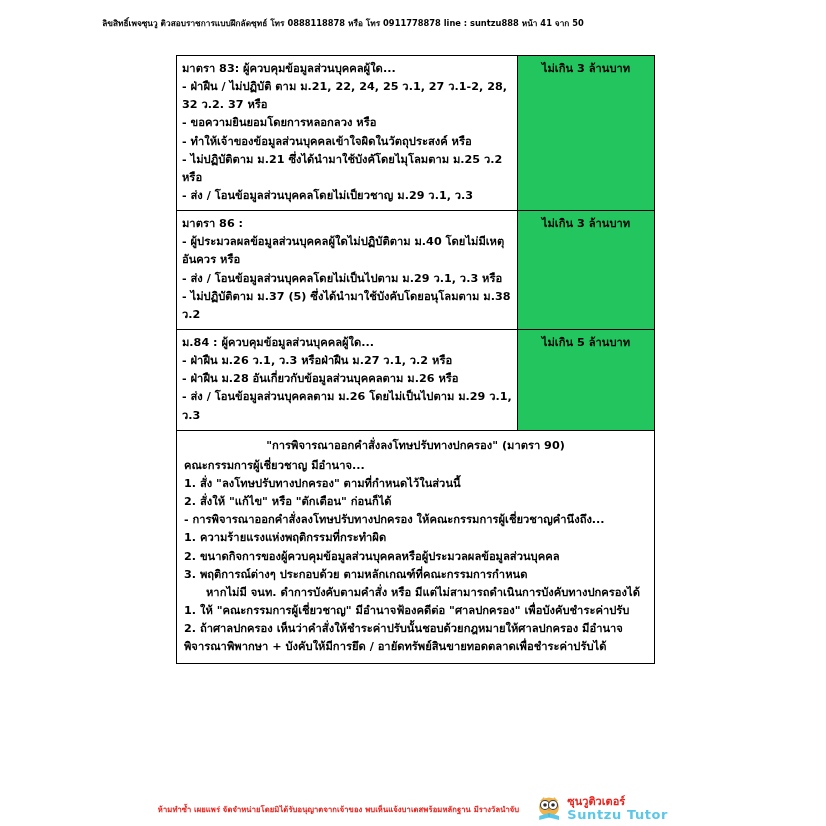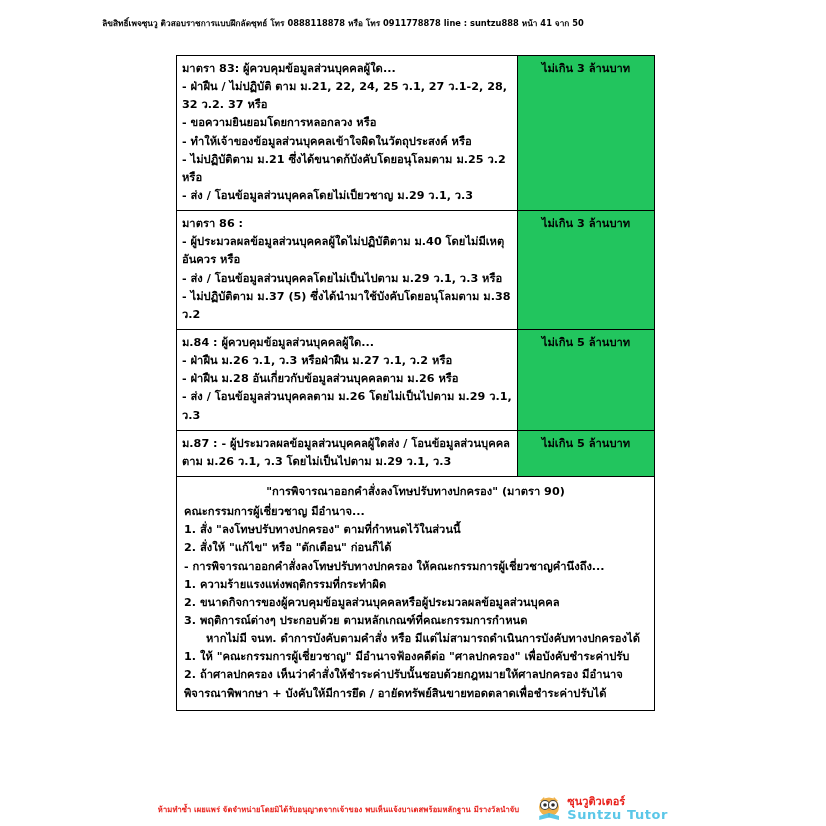--- a/index.html
+++ b/index.html
@@ -141,21 +141,21 @@
 
   <table class="doc-table">
     <tbody>
 
       <tr>
         <td class="col-offence">
           <p>มาตรา 83: ผู้ควบคุมข้อมูลส่วนบุคคลผู้ใด...</p>
           <p>- ฝ่าฝืน / ไม่ปฏิบัติ ตาม ม.21, 22, 24, 25 ว.1, 27 ว.1-2, 28, 32 ว.2. 37 หรือ</p>
           <p>- ขอความยินยอมโดยการหลอกลวง หรือ</p>
           <p>- ทำให้เจ้าของข้อมูลส่วนบุคคลเข้าใจผิดในวัตถุประสงค์ หรือ</p>
-          <p>- ไม่ปฏิบัติตาม ม.21 ซึ่งได้ขนาดก้บังคับโดยอนุโลมตาม ม.25 ว.2 หรือ</p>
+          <p>- ไม่ปฏิบัติตาม ม.21 ซึ่งได้นำมาใช้บังคัโดยไมุโลมตาม ม.25 ว.2 หรือ</p>
           <p>- ส่ง / โอนข้อมูลส่วนบุคคลโดยไม่เป็ยวชาญ ม.29 ว.1, ว.3</p>
         </td>
         <td class="col-penalty">ไม่เกิน 3 ล้านบาท</td>
       </tr>
 
       <tr>
         <td class="col-offence">
           <p>มาตรา 86 :</p>
           <p>- ผู้ประมวลผลข้อมูลส่วนบุคคลผู้ใดไม่ปฏิบัติตาม ม.40 โดยไม่มีเหตุอันควร หรือ</p>
           <p>- ส่ง / โอนข้อมูลส่วนบุคคลโดยไม่เป็นไปตาม ม.29 ว.1, ว.3 หรือ</p>
@@ -167,26 +167,20 @@
       <tr>
         <td class="col-offence">
           <p>ม.84 : ผู้ควบคุมข้อมูลส่วนบุคคลผู้ใด...</p>
           <p>- ฝ่าฝืน ม.26 ว.1, ว.3 หรือฝ่าฝืน ม.27 ว.1, ว.2 หรือ</p>
           <p>- ฝ่าฝืน ม.28 อันเกี่ยวกับข้อมูลส่วนบุคคลตาม ม.26 หรือ</p>
           <p>- ส่ง / โอนข้อมูลส่วนบุคคลตาม ม.26 โดยไม่เป็นไปตาม ม.29 ว.1, ว.3</p>
         </td>
         <td class="col-penalty">ไม่เกิน 5 ล้านบาท</td>
       </tr>
 
-      <tr>
-        <td class="col-offence">
-          <p>ม.87 : - ผู้ประมวลผลข้อมูลส่วนบุคคลผู้ใดส่ง / โอนข้อมูลส่วนบุคคลตาม ม.26 ว.1, ว.3 โดยไม่เป็นไปตาม ม.29 ว.1, ว.3</p>
-        </td>
-        <td class="col-penalty">ไม่เกิน 5 ล้านบาท</td>
-      </tr>
 
       <tr>
         <td class="full-cell" colspan="2">
           <p class="center-title">"การพิจารณาออกคำสั่งลงโทษปรับทางปกครอง" (มาตรา 90)</p>
           <p>คณะกรรมการผู้เชี่ยวชาญ มีอำนาจ...</p>
           <p>1. สั่ง "ลงโทษปรับทางปกครอง" ตามที่กำหนดไว้ในส่วนนี้</p>
           <p>2. สั่งให้ "แก้ไข" หรือ "ตักเตือน" ก่อนก็ได้</p>
           <p>- การพิจารณาออกคำสั่งลงโทษปรับทางปกครอง ให้คณะกรรมการผู้เชี่ยวชาญคำนึงถึง...</p>
           <p>1. ความร้ายแรงแห่งพฤติกรรมที่กระทำผิด</p>
           <p>2. ขนาดกิจการของผู้ควบคุมข้อมูลส่วนบุคคลหรือผู้ประมวลผลข้อมูลส่วนบุคคล</p>

